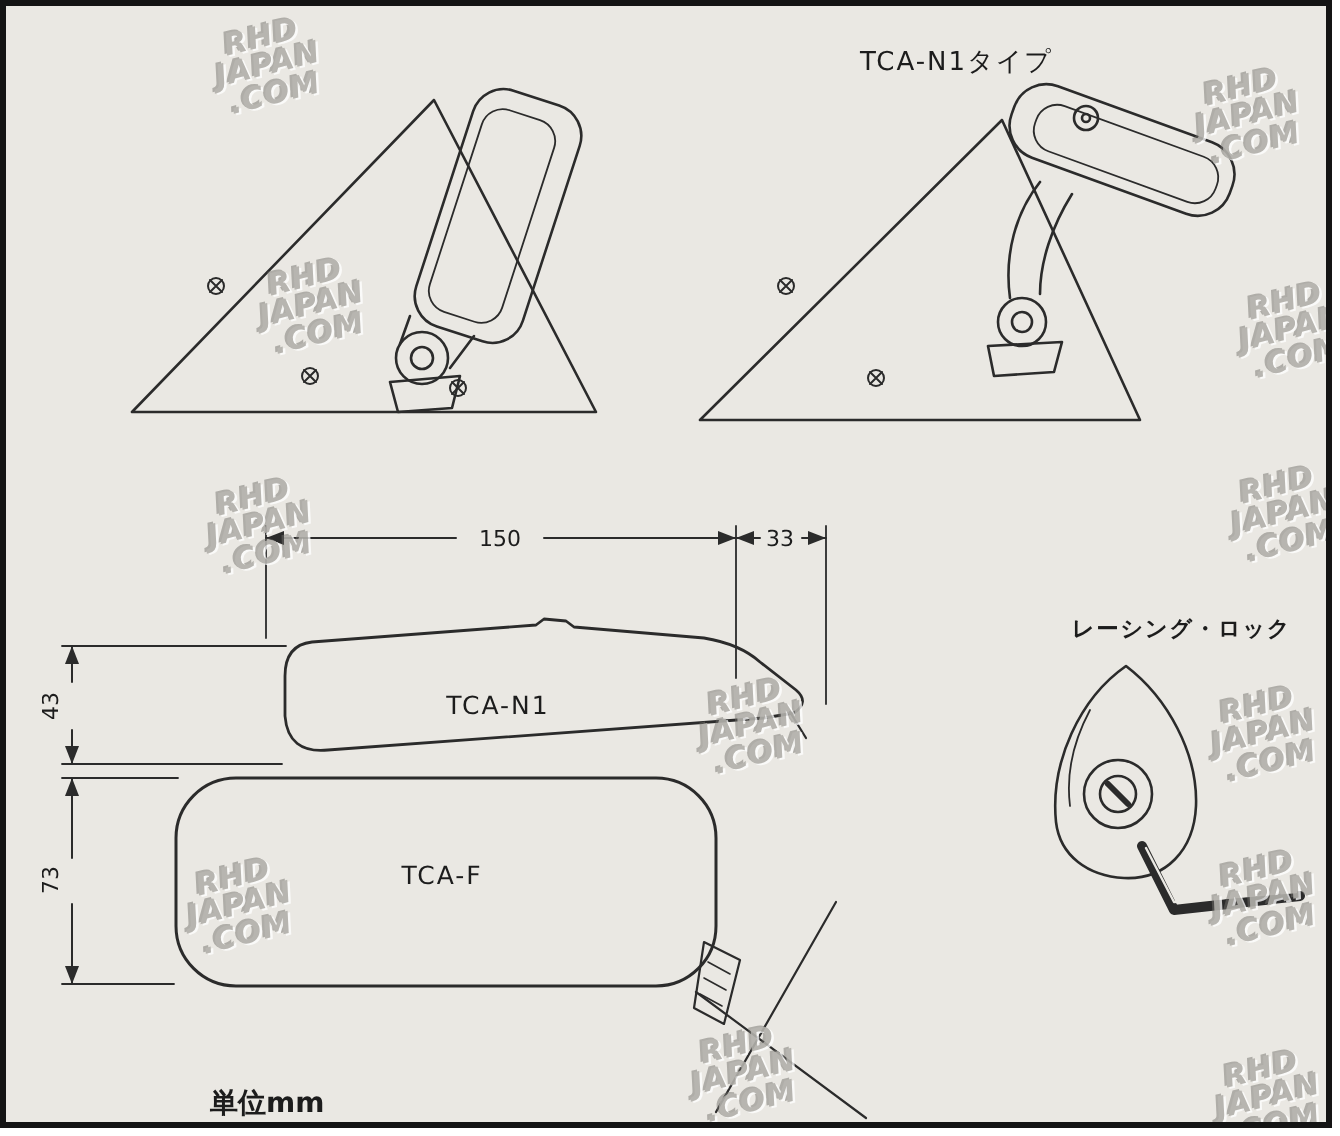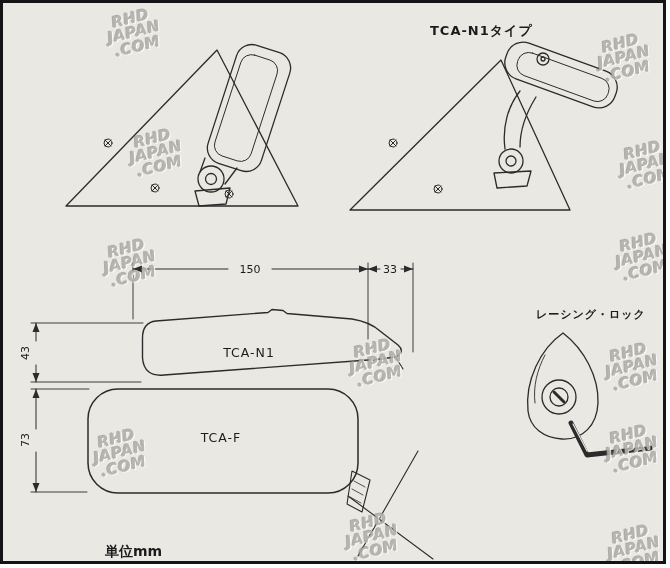--- a/index.html
+++ b/index.html
@@ -3,21 +3,21 @@
 <meta charset="utf-8">
 <style>
   html,body { margin:0; padding:0; background:#ffffff; }
   .stage { position:relative; width:670px; height:568px; background:#ffffff; overflow:hidden;
            font-family:"DejaVu Sans","Liberation Sans",sans-serif; }
   .frame { position:absolute; left:0; top:0; width:666px; height:564px; box-sizing:border-box;
            border:3px solid #141414; background:#eae8e3; overflow:hidden; }
   .drawing { position:absolute; z-index:2; }
   .label { position:absolute; z-index:4; color:#1c1c1c; white-space:nowrap; }
   .title-f   { left:147px; top:14px;  font-size:13px; font-weight:bold; letter-spacing:1px; }
-  .title-n1  { left:427px; top:19px;  font-size:13px; font-weight:bold; letter-spacing:1px; }
+  .title-n1  { left:427px; top:19px;  font-size:13px; font-weight:normal; letter-spacing:1px; }
   .lock-title{ left:533px; top:304px; font-size:11px; font-weight:bold; letter-spacing:1px; }
   .unit      { left:102px; top:540px; font-size:14px; font-weight:bold; }
   .wm { position:absolute; z-index:5; width:62px; display:flex; flex-direction:column; align-items:center;
         transform:rotate(-14deg); font-style:italic; font-weight:800; font-size:15px; line-height:0.95;
         letter-spacing:.5px; color:#b2b0ab; opacity:.9; pointer-events:none;
         text-shadow:1px 1px 0 rgba(255,255,255,.85), -1px -1px 0 rgba(115,113,108,.55); }
   svg text { font-family:"DejaVu Sans","Liberation Sans",sans-serif; }
 </style>
 </head>
 <body>

